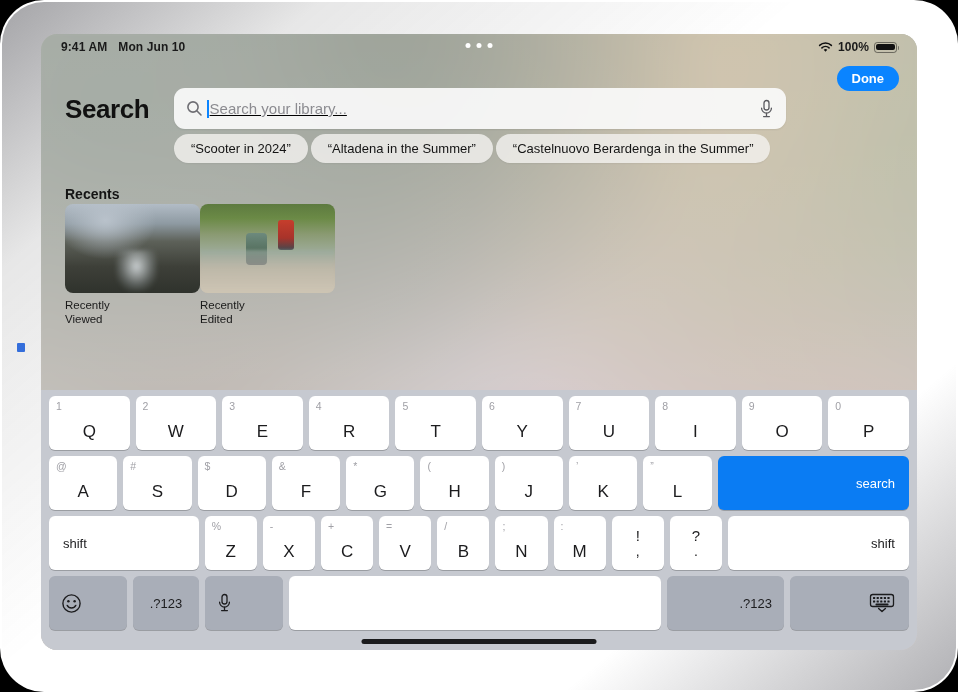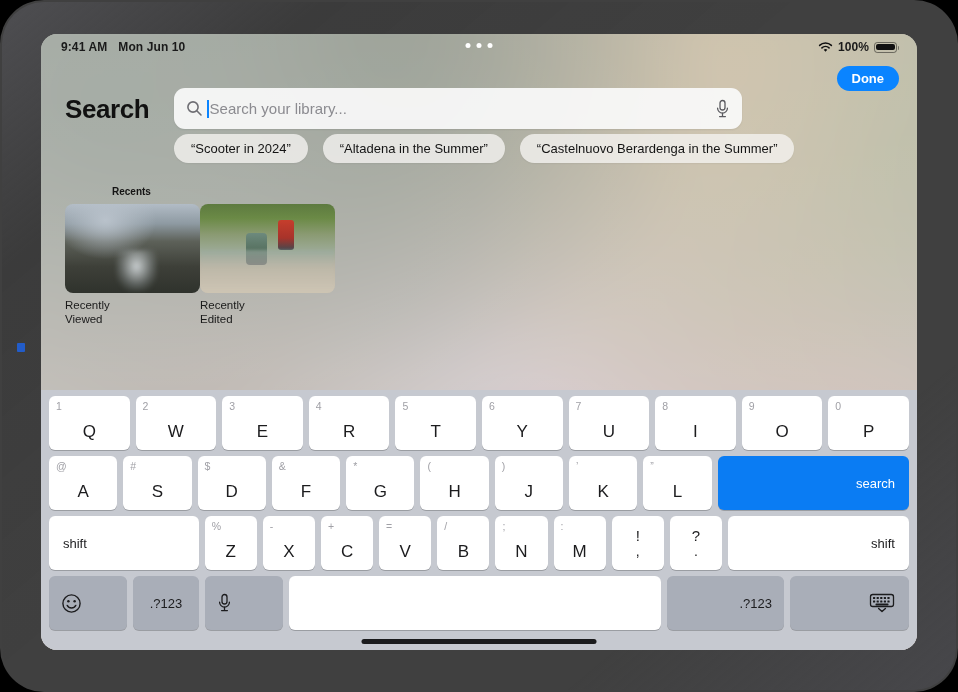--- a/index.html
+++ b/index.html
@@ -6,21 +6,21 @@
   html, body {
     width: 958px; height: 692px;
     background: #000;
     font-family: "Liberation Sans", sans-serif;
     overflow: hidden;
   }
   
   #device {
     position: absolute; left: 0; top: 0;
     width: 958px; height: 692px;
-    background: #404040;
+    background: #ffffff;
     border-radius: 44px;
   }
   #bezel-gloss {
     position: absolute; left: 2px; top: 2px; right: 2px; bottom: 2px;
     border-radius: 42px;
     background:
       linear-gradient(140deg, rgba(90,90,96,.55) 0%, rgba(20,20,22,.1) 18%, rgba(10,10,12,0) 45%),
       linear-gradient(320deg, rgba(80,80,88,.45) 0%, rgba(10,10,12,0) 22%);
     pointer-events: none;
   }
@@ -91,48 +91,49 @@
     font-family: "Liberation Sans", sans-serif;
     cursor: pointer;
   }
   #page-title {
     position: absolute; left: 24px; top: 60px;
     font-size: 26px; font-weight: bold; color: #111;
     letter-spacing: -.4px;
   }
   #search-field {
     position: absolute; left: 133px; top: 54px;
-    width: 568px; height: 41px;
+    width: 612px; height: 41px;
     background: rgba(250,250,250,.92);
     border-radius: 11px;
     display: flex; align-items: center;
     padding: 0 12px;
     box-shadow: 0 1px 2px rgba(0,0,0,.07);
+    text-decoration: underline;
   }
   #search-placeholder-wrap { display: flex; align-items: center; flex: 1; }
   .caret { width: 1.6px; height: 18px; background: #0a84ff; margin: 0 1px 0 4px; }
   #search-placeholder { font-size: 15px; color: #8b8b90; }
   
   #chips {
     position: absolute; left: 133px; top: 100px;
-    display: flex; gap: 15px;
+    display: flex; gap: 3px;
   }
   .chip {
     background: rgba(244,242,240,.80);
     border-radius: 16px;
     padding: 7px 17px;
     font-size: 13px; color: #141414;
     white-space: nowrap;
     cursor: pointer;
     box-shadow: 0 1px 1.5px rgba(0,0,0,.05);
   }
   
   #recents-title {
     position: absolute; left: 24px; top: 152px;
-    font-size: 10px; font-weight: bold; color: #141414; margin-left: 47px;
+    font-size: 14px; font-weight: bold; color: #141414;
   }
   #recents-row { position: absolute; left: 24px; top: 170px; display: flex; }
   .recent-item { width: 135px; cursor: pointer; }
   .thumb { width: 135px; height: 89px; border-radius: 8px; overflow: hidden; position: relative; }
   .recent-label {
     margin-top: 5px; font-size: 11.5px; line-height: 1.25; color: #1a1a1a;
     width: 74px;
   }
   
   .th-coast {

